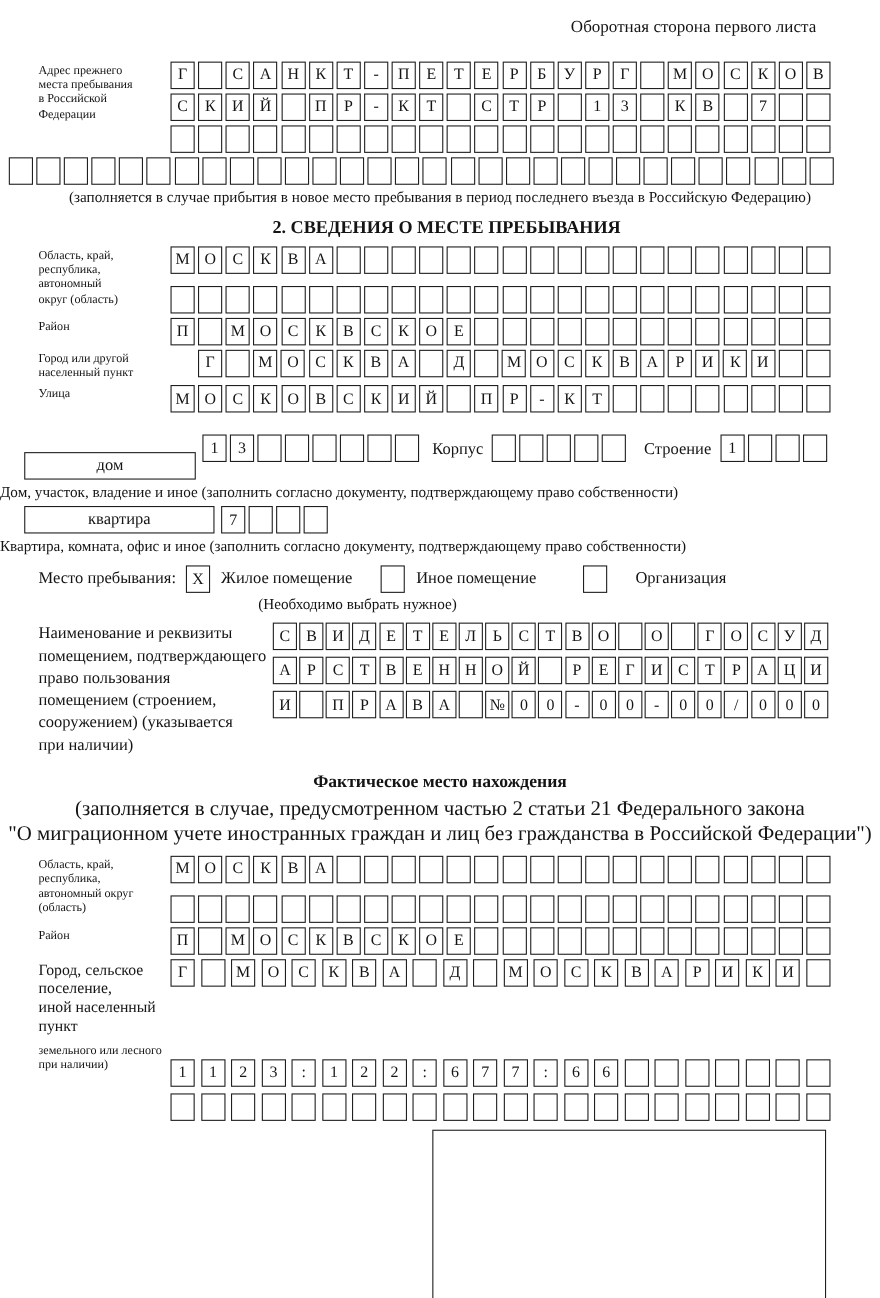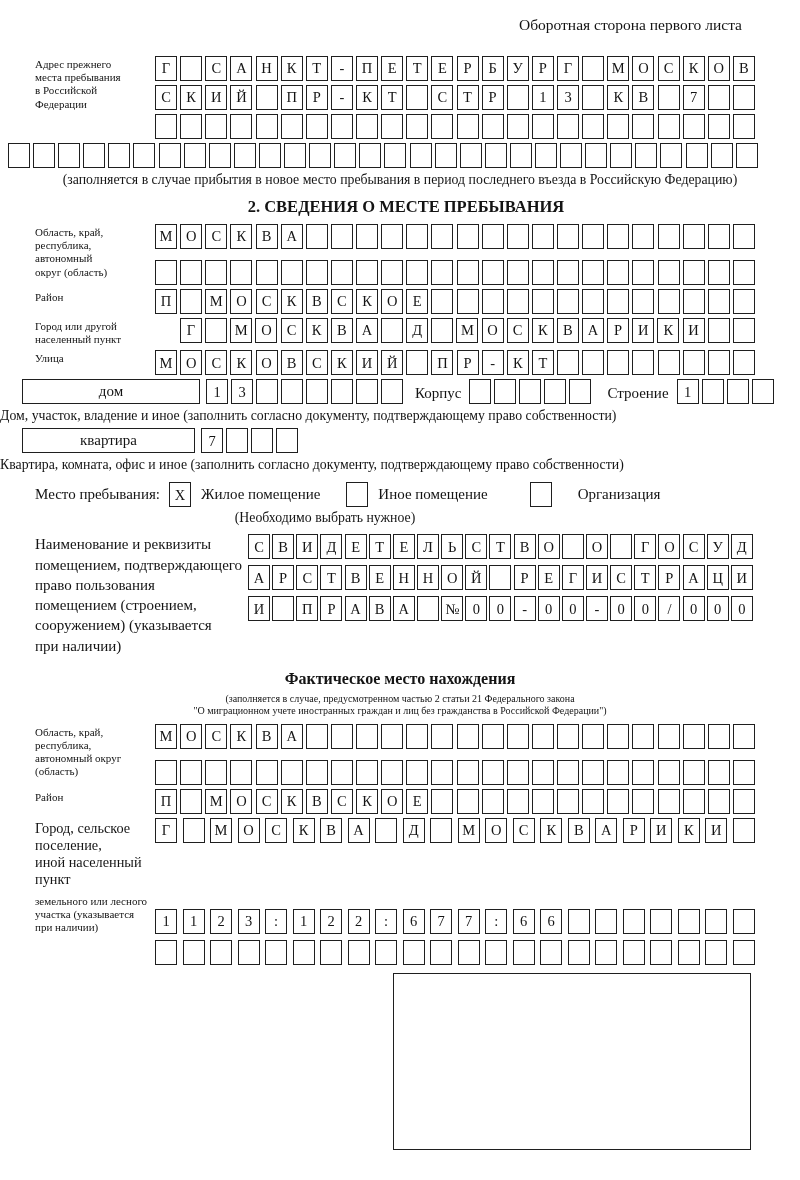--- a/index.html
+++ b/index.html
@@ -26,27 +26,27 @@
   .rows-col.gap10 { gap:11px; }
   .rows-col.gap6 { gap:6px; }
 
   .field { display:flex; padding-left:35px; align-items:flex-start; margin-top:4px; }
   .flabel { width:120px; flex:0 0 120px; font-size:11px; line-height:1.2; padding-top:2px; }
   .flabel.w122 { font-size:14.3px; }
   .caption { text-align:center; font-size:13.8px; margin-top:4px; }
   .caption-left { font-size:13.8px; margin-top:4px; }
   .h2 { text-align:center; font-weight:bold; font-size:16.5px; margin-top:9px; margin-bottom:7px;padding-left:12px; }
   .h3 { text-align:center; font-weight:bold; font-size:16px; margin-top:14px; }
-  .subtitle { text-align:center; font-size:10px; margin-top:5px; }
+  .subtitle { text-align:center; font-size:19px; margin-top:5px; }
 
   .widebox {
     border:1.6px solid #1f1f1f; height:25px;
     display:flex; align-items:center; justify-content:center; font-size:15px;
   }
-  .widebox.house { width:178px; }
+  .widebox.house { width:156px;margin-top:32px; }
   .widebox.apt { width:173px; }
   .cellgroup { display:flex; gap:3px; }
   .inline-lbl { font-size:15px; padding-top:3px; }
 
   .stay-row { display:flex; align-items:center; padding-left:35px; margin-top:9px; }
   .stay-row .cell { margin:0; }
   .hint { text-align:center; font-size:13.8px; margin-top:3px; margin-right:150px; }
 
   .doc-block { display:flex; padding-left:35px; margin-top:8px; }
   .doc-label { width:213px; flex:0 0 213px; font-size:15px; line-height:1.35; }
@@ -596,21 +596,20 @@
       <div class="cell">И</div>
       <div class="cell">К</div>
       <div class="cell">И</div>
       <div class="cell"></div>
     </div>
 </div>
 
 <div class="field">
   <div class="flabel">
     <div>земельного или лесного</div>
-    <div>участка (указывается</div>
     <div>при наличии)</div>
   </div>
   <div class="rows-col gap6" style="margin-top:16px;">
     <div class="boxrow">
         <div class="cell">1</div>
         <div class="cell">1</div>
         <div class="cell">2</div>
         <div class="cell">3</div>
         <div class="cell">:</div>
         <div class="cell">1</div>

